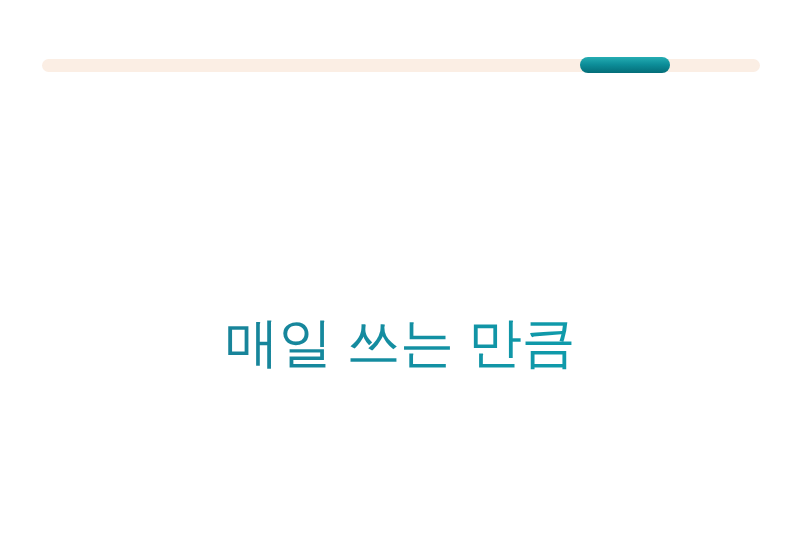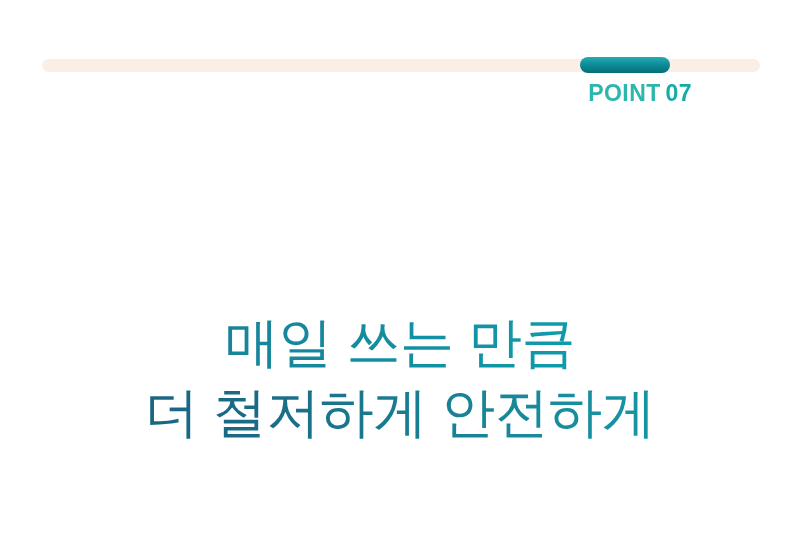--- a/index.html
+++ b/index.html
@@ -100,22 +100,18 @@
 </head>
 <body>
 
 <div id="slide">
 
   <div class="progress-wrap">
     <div class="progress-track"></div>
     <div class="progress-pill"></div>
   </div>
 
-  <div class="point-label">
-    <span class="point-word">POINT</span><span class="point-num">07</span>
-  </div>
 
   <div class="headline">
     <span class="hl-line hl-line-1">매일 쓰는 만큼</span>
-    <span class="hl-line hl-line-2">더 철저하게 안전하게</span>
   </div>
 
 </div>
 
 </body></html>

